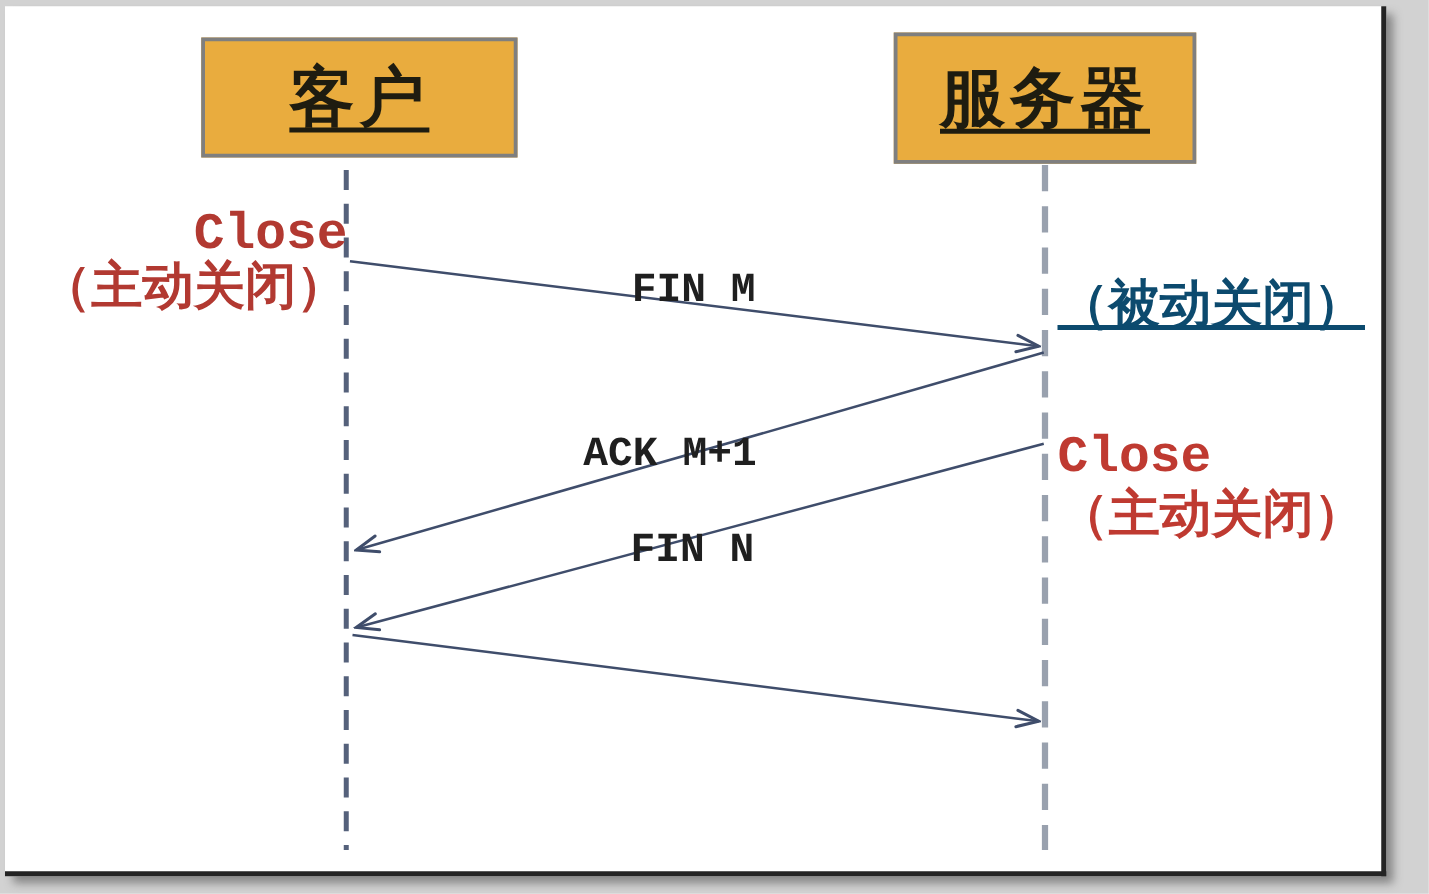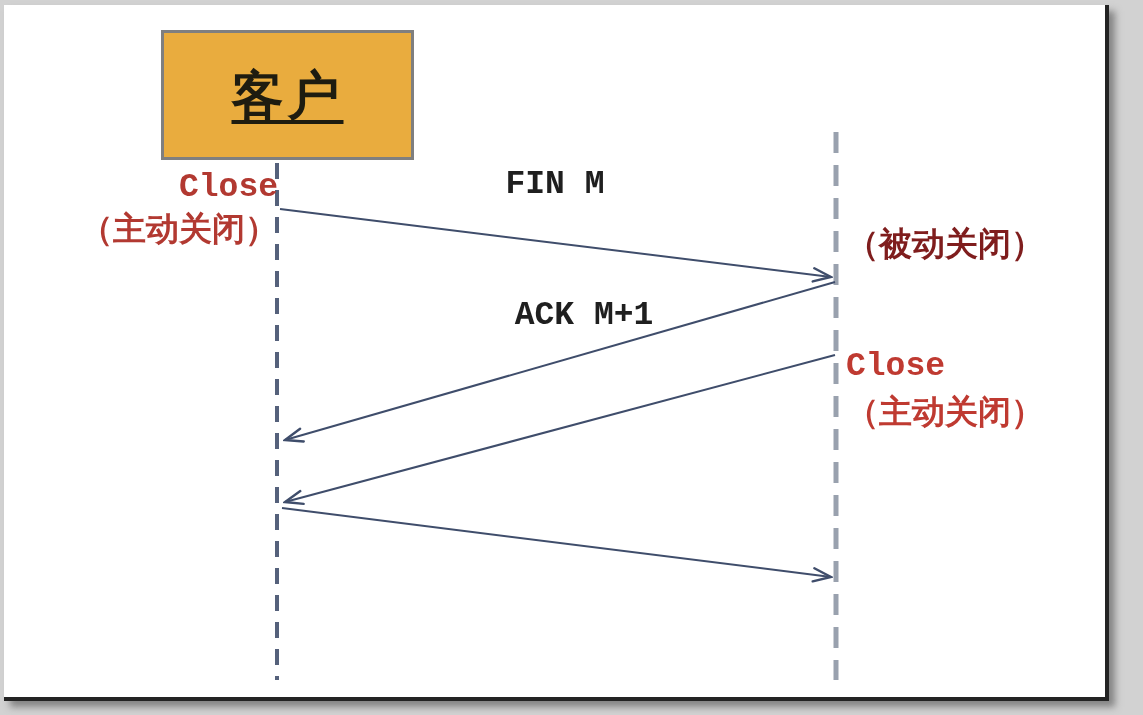--- a/index.html
+++ b/index.html
@@ -34,51 +34,53 @@
     font-family: "DejaVu Serif", serif;
     font-weight: bold;
     font-size: 52px;
     color: #1e1c10;
     text-decoration: underline;
     text-decoration-thickness: 4px;
     text-underline-offset: 7px;
     letter-spacing: 4px;
     line-height: 1;
   }
-  .client-box { left: 161px; top: 30px; width: 253px; height: 130px; }
+  .client-box { left: 161px; top: 30px; width: 253px; height: 96px; }
   .server-box { left: 715px; top: 26px; width: 242px; height: 105px; }
   .msg-label {
     position: absolute;
     transform: translateX(-50%);
     font-family: "Liberation Mono", "DejaVu Sans Mono", monospace;
     font-weight: bold;
     font-size: 33px;
     color: #1f1f1f;
     white-space: nowrap;
     line-height: 1.05;
+    margin-top: 48px;
   }
   .annotation {
     position: absolute;
     font-family: "Liberation Mono", "DejaVu Sans Mono", monospace;
     font-weight: bold;
-    font-size: 33px;
+    font-size: 41px;
     white-space: nowrap;
   }
   .annotation div { line-height: 45px; }
   .anno-left {
     left: 20px; top: 166px; width: 258px;
     text-align: right;
     color: #b23931;
     line-height: 44px;
   }
   .anno-left div { line-height: 44px; }
   .anno-right-passive {
     left: 846px; top: 222px;
     text-align: right;
-    color: #7f1d1d;
+    color: #0c4a6e;
+    text-decoration: underline;
   }
   .anno-right-passive div { line-height: 50px; }
   .anno-right-close {
     left: 846px; top: 343px;
     text-align: left;
     color: #bf3a31;
   }
   .anno-right-close div { line-height: 48px; }
 </style>
 </head>
@@ -100,23 +102,27 @@
 
     <line x1="280" y1="209" x2="831" y2="277" stroke="#3f4d6b" stroke-width="2" marker-end="url(#arrowhead)"></line>
     <line x1="835" y1="282" x2="285" y2="440" stroke="#3f4d6b" stroke-width="2" marker-end="url(#arrowhead)"></line>
     <line x1="835" y1="355" x2="285" y2="502" stroke="#3f4d6b" stroke-width="2" marker-end="url(#arrowhead)"></line>
     <line x1="282" y1="508" x2="831" y2="577" stroke="#3f4d6b" stroke-width="2" marker-end="url(#arrowhead)"></line>
   </svg>
 
   <div class="actor-box client-box">
     <span class="actor-label">客户</span>
   </div>
+  <div class="actor-box server-box">
+    <span class="actor-label">服务器</span>
+  </div>
 
   <div class="msg-label" style="left:555px; top:168px;">FIN M</div>
-  <div class="msg-label" style="left:584px; top:299px;text-align:right;">ACK M+1</div>
+  <div class="msg-label" style="left:536px; top:299px;text-align:right;">ACK M+1</div>
+  <div class="msg-label" style="left:554px; top:376px;">FIN N</div>
 
   <div class="annotation anno-left">
     <div>Close</div>
     <div>（主动关闭）</div>
   </div>
 
   <div class="annotation anno-right-passive">
     <div>（被动关闭）</div>
   </div>
 

